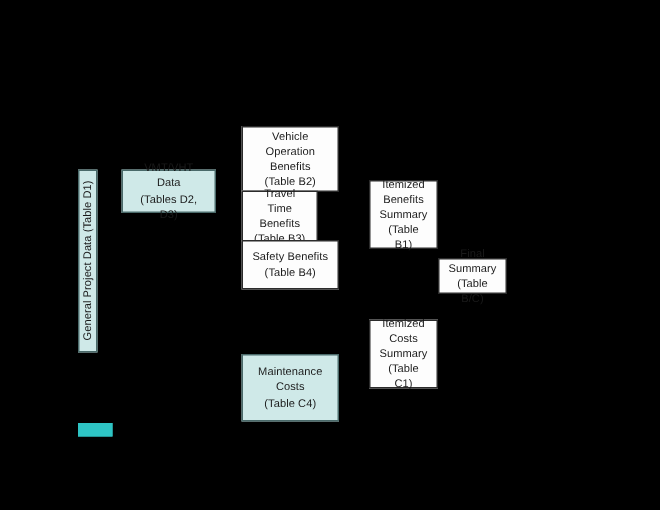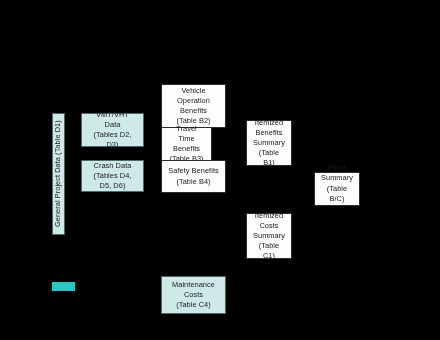--- a/index.html
+++ b/index.html
@@ -64,71 +64,66 @@
 </style>
 </head>
 <body>
 
 <div id="diagram-canvas">
 
   <div class="node node-teal node-vertical" style="left:52px; top:113px; width:13px; height:122px;">
     <span class="node-label">General Project Data (Table D1)</span>
   </div>
 
-  <div class="node node-teal" style="left:81px; top:113px; width:63px; height:34px;">
+  <div class="node node-teal" style="left:81px; top:113px; width:63px; height:29px;">
     <span class="node-label">VMT/VHT Data
 (Tables D2, D3)</span>
   </div>
 
-  <div class="node node-teal" style="left:81px; top:160px; width:63px; height:32px;">
-    <span class="node-label">Crash Data
-(Tables D4,
-D5, D6)</span>
-  </div>
 
   <div class="node node-white" style="left:161px; top:84px; width:65px; height:44px;">
     <span class="node-label">Vehicle
 Operation
 Benefits
 (Table B2)</span>
   </div>
 
   <div class="node node-white" style="left:161px; top:127px; width:51px; height:34px;">
     <span class="node-label">Travel Time
 Benefits
 (Table B3)</span>
   </div>
 
   <div class="node node-white" style="left:161px; top:160px; width:65px; height:33px;">
     <span class="node-label">Safety Benefits
 (Table B4)</span>
   </div>
 
 
-  <div class="node node-teal" style="left:161px; top:236px; width:65px; height:38px;margin-top:40px;">
+  <div class="node node-teal" style="left:161px; top:236px; width:65px; height:45px;">
     <span class="node-label">Maintenance
 Costs
 (Table C4)</span>
   </div>
 
   <div class="node node-white" style="left:246px; top:120px; width:46px; height:46px;">
     <span class="node-label">Itemized
 Benefits
 Summary
 (Table B1)</span>
   </div>
 
   <div class="node node-white" style="left:246px; top:213px; width:46px; height:46px;">
     <span class="node-label">Itemized
 Costs
 Summary
 (Table C1)</span>
   </div>
 
-  <div class="node node-white" style="left:314px; top:172px; width:46px; height:34px;align-items:flex-end;">
+  <div class="node node-white" style="left:292px; top:172px; width:46px; height:24px;">
     <span class="node-label">Final
 Summary
 (Table B/C)</span>
   </div>
 
   <div id="legend-swatch" style="left:52px; top:282px; width:23px; height:9px;"></div>
 
 </div>
 
 </body></html>

